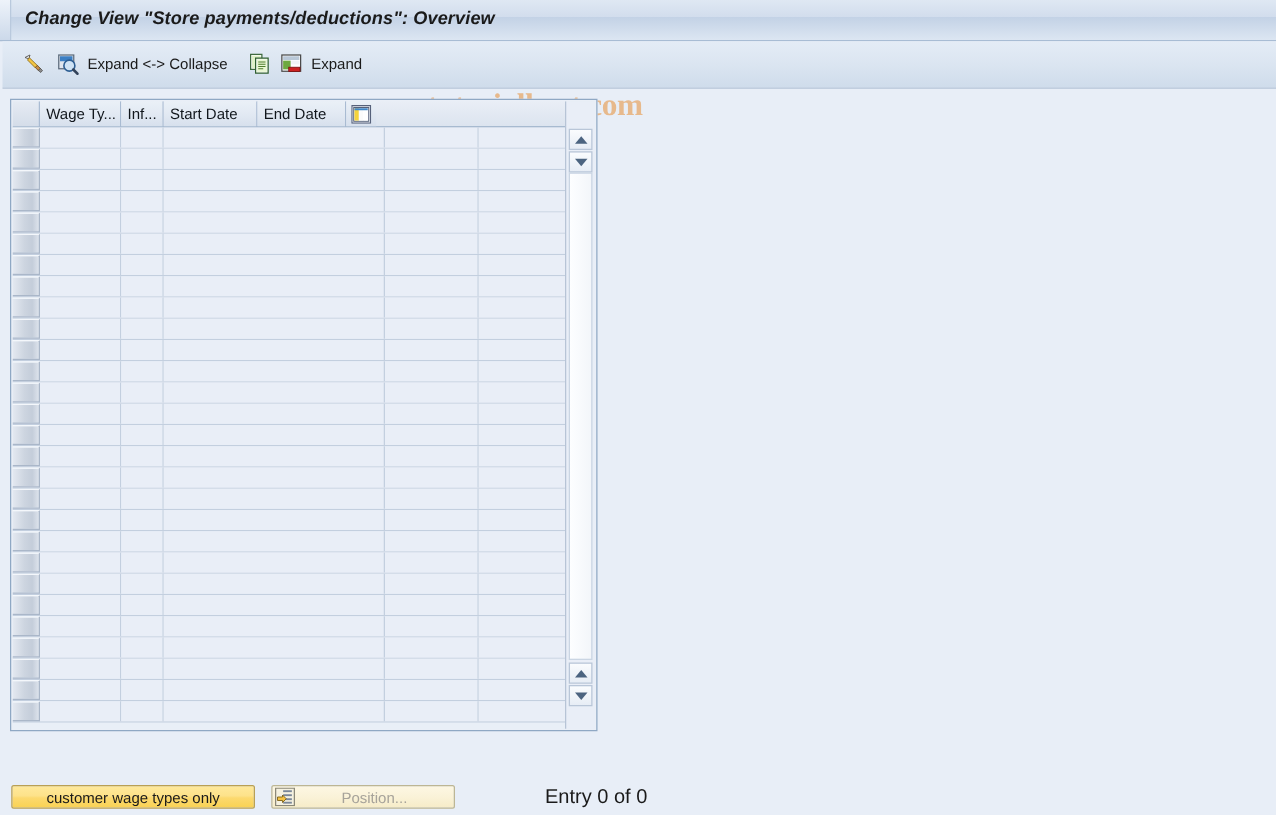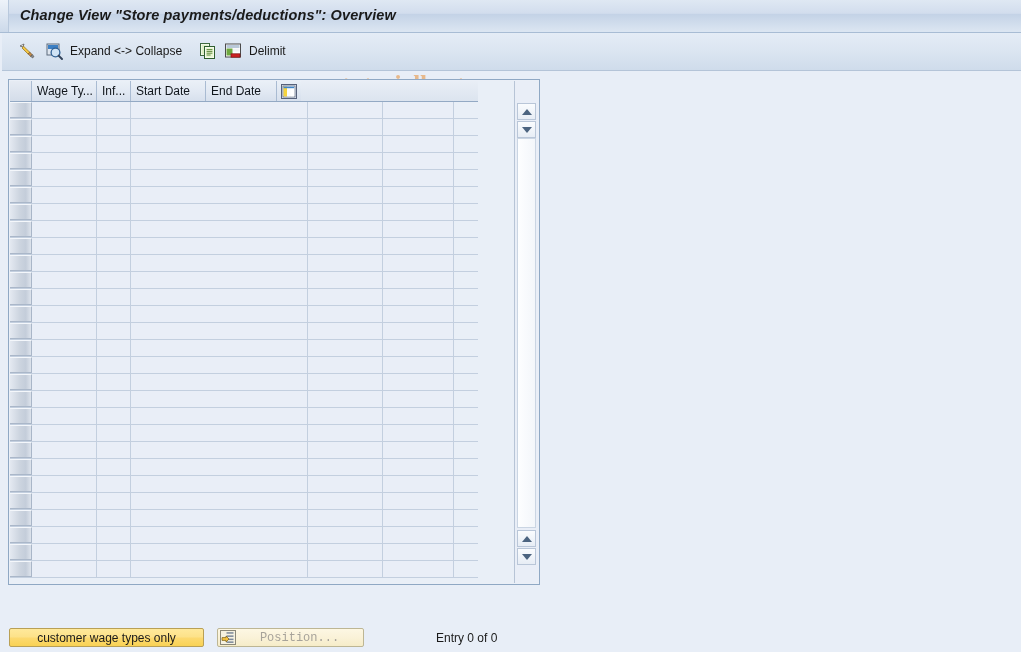--- a/index.html
+++ b/index.html
@@ -84,21 +84,21 @@
     color: #e7b98c;
     white-space: nowrap;
     letter-spacing: -0.3px;
     pointer-events: none;
   }
 
   
   #grid-wrap {
     position: absolute;
     left: 8px; top: 79px;
-    width: 532px; height: 506px;
+    width: 470px; height: 506px;
     border: 1px solid #8fa8c4;
     background: #eaeff7;
     box-sizing: border-box;
     padding: 1px;
     text-decoration: underline;
   }
   #grid-inner {
     position: relative;
     width: 100%;
     height: 100%;
@@ -237,36 +237,35 @@
     position: absolute;
     left: 217px; top: 6px;
     width: 147px; height: 19px;
     background: linear-gradient(to bottom, #fdf7e3 0%, #faf2d8 50%, #f6ecc8 100%);
     border: 1px solid #bdb694;
     border-radius: 2px;
     box-sizing: border-box;
     display: flex;
     align-items: center;
     cursor: default;
-    font-family: Liberation Mono, monospace;
   }
   #btn-position .pos-label {
     flex: 1;
     text-align: center;
     font-size: 12px;
     color: #a7a39a;
     white-space: nowrap;
   }
   #entry-status {
     position: absolute;
     left: 436px; top: 6px;
     height: 19px;
     display: flex;
     align-items: center;
-    font-size: 12px;
+    font-size: 16px;
     color: #1a1a1a;
     white-space: nowrap;
   }
 </style>
 </head>
 <body>
 
 <div id="title-bar">
   <div class="accent"></div>
   <div id="title-text">Change View "Store payments/deductions": Overview</div>
@@ -312,21 +311,21 @@
   <div class="tb-item" style="left:219px; width:24px;">
     <svg width="20" height="20" viewBox="0 0 20 20">
       <rect x="2.5" y="3" width="15" height="13" fill="#ffffff" stroke="#4b4b4b" stroke-width="1"></rect>
       <rect x="3.5" y="4" width="13" height="3" fill="#b9c8d8"></rect>
       <rect x="3.5" y="7.5" width="6" height="7" fill="#6ea83f"></rect>
       <rect x="10" y="7.5" width="6.5" height="3" fill="#f2f4f6"></rect>
       <rect x="8" y="12.8" width="9" height="3.4" fill="#cc2222" stroke="#7e1414" stroke-width="0.7"></rect>
     </svg>
   </div>
 
-  <div class="tb-label" style="left:247px;">Delimit</div>
+  <div class="tb-label" style="left:247px;">Expand</div>
 
   <div id="watermark" style="color: rgb(231, 185, 140);">www.tutorialkart.com</div>
 </div>
 
 <div id="grid-wrap">
   <div id="grid-inner">
 
     <div id="header-row">
       <div class="hcell sel w-sel"></div>
       <div class="hcell w-wt">Wage Ty...</div>

